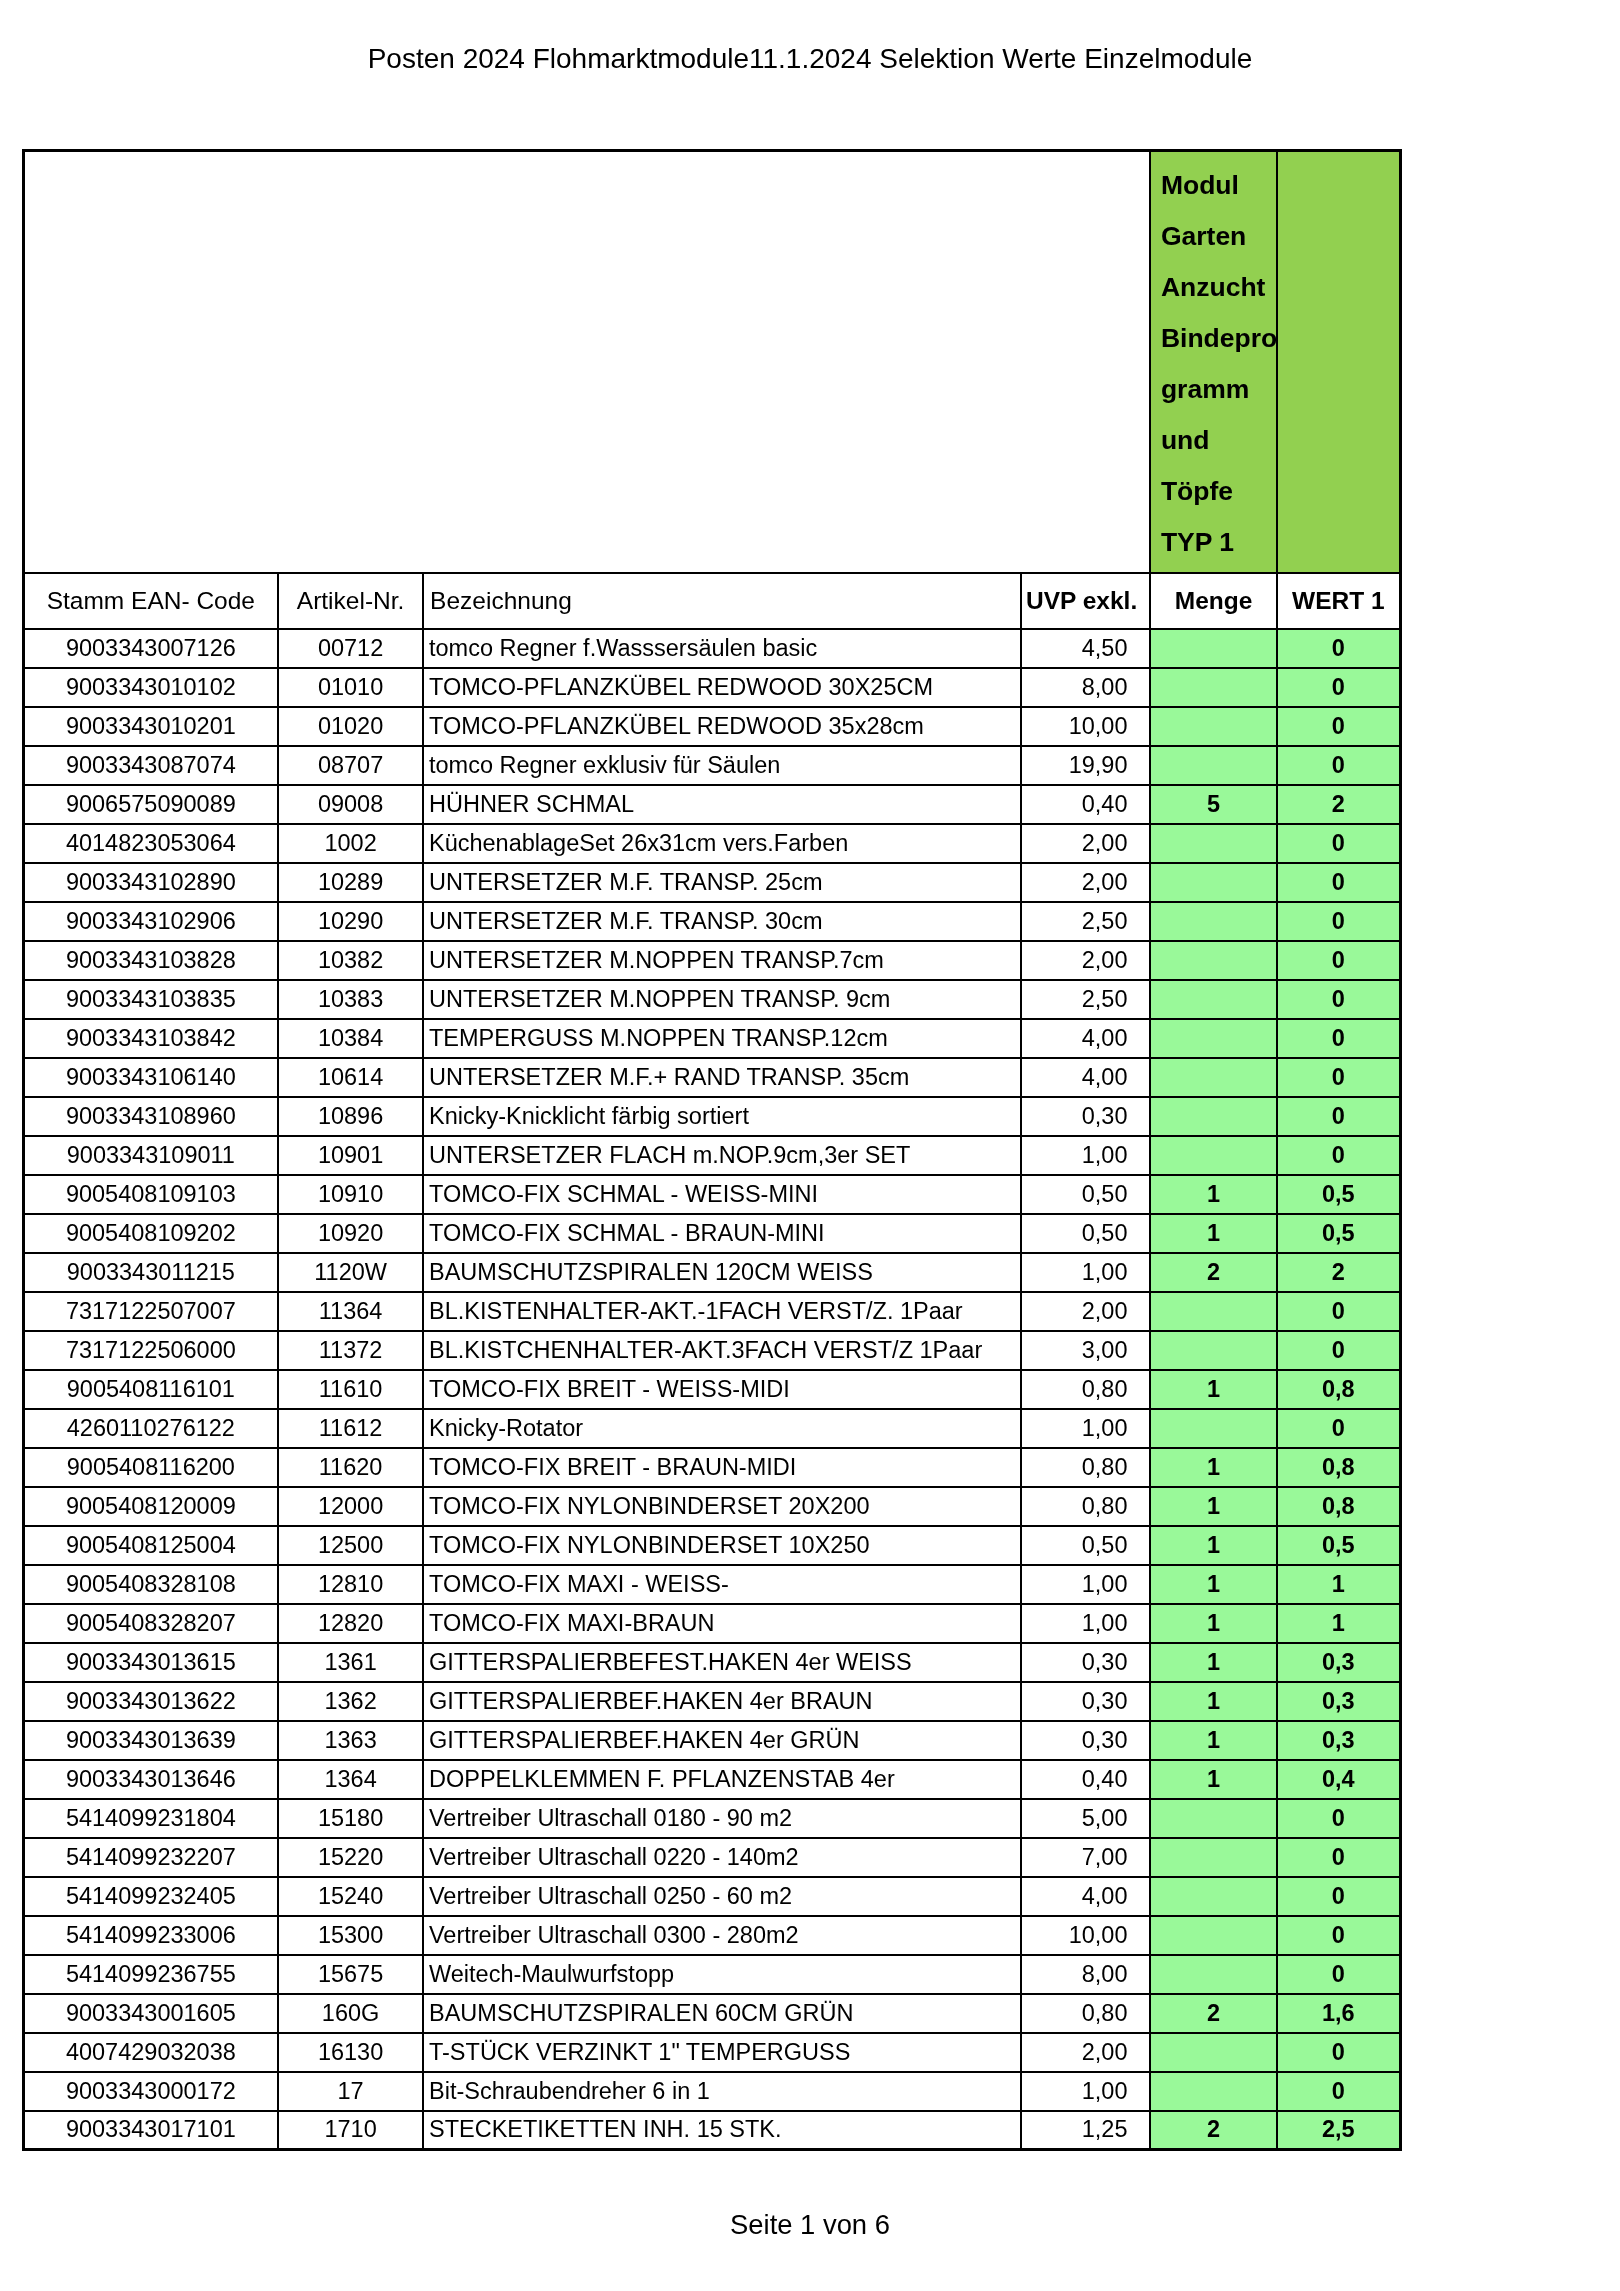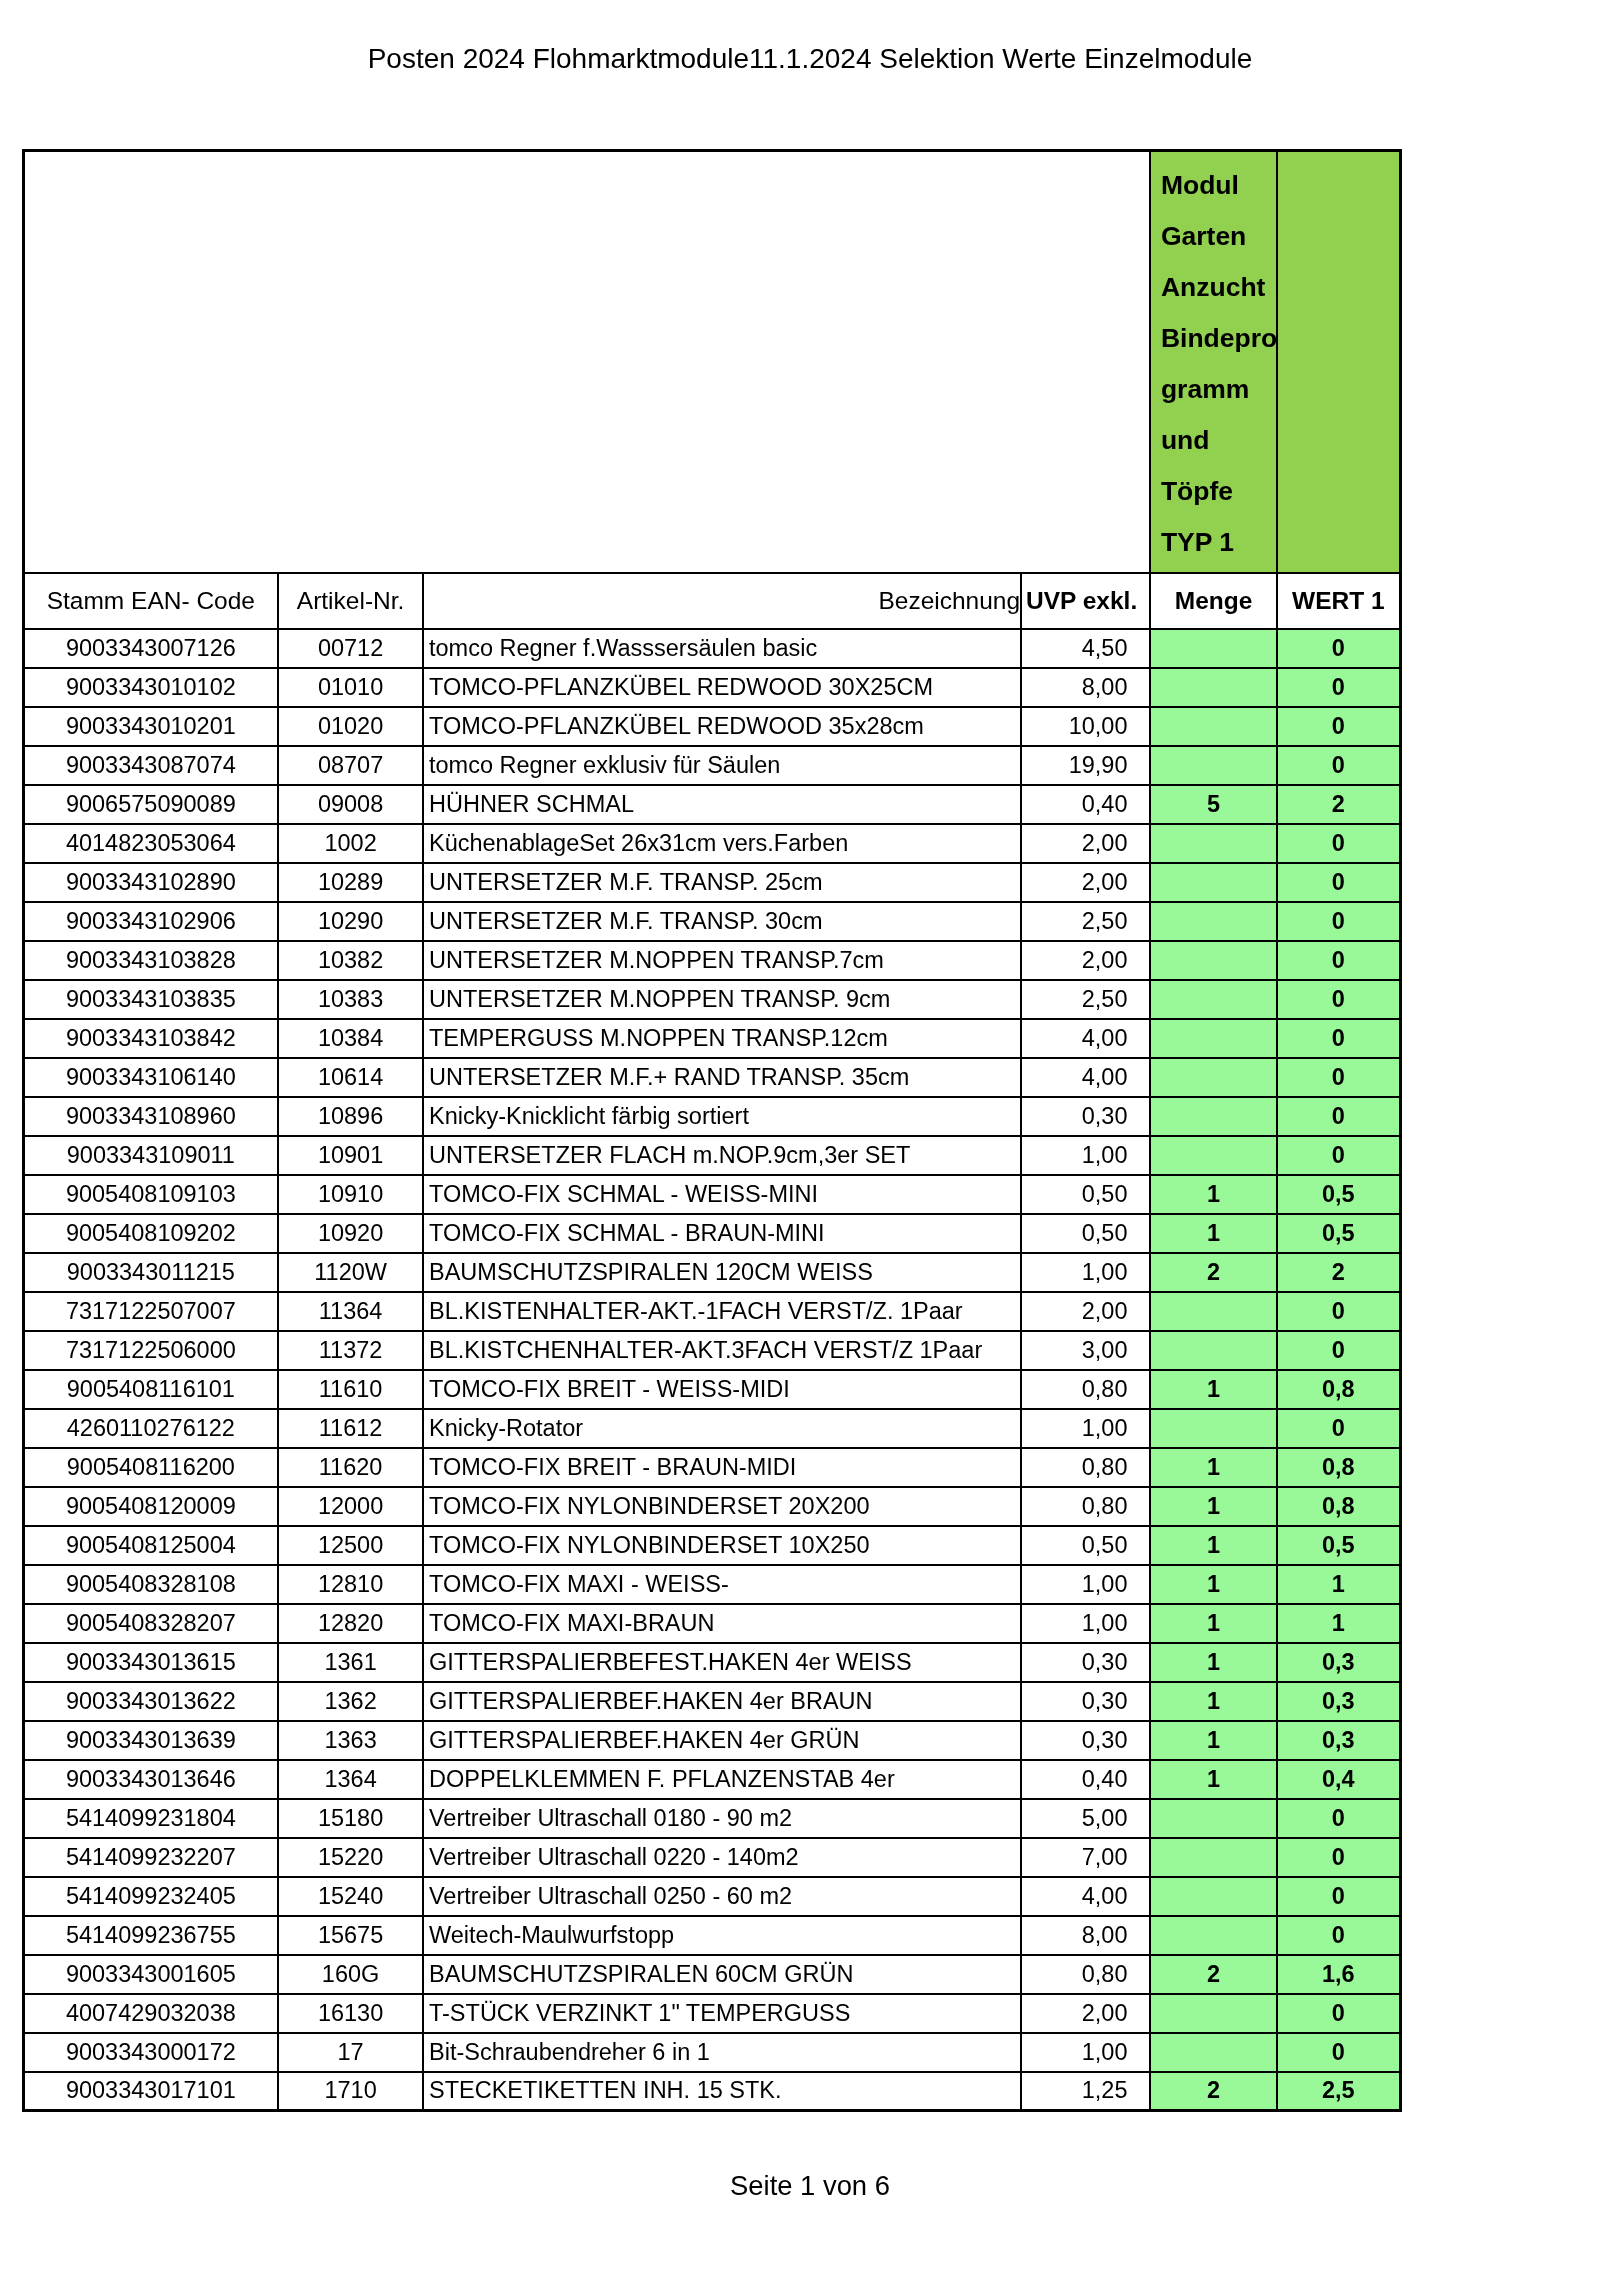--- a/index.html
+++ b/index.html
@@ -58,21 +58,21 @@
   }
   
   .sheet th{
     height:56px;
     font-size:24.5px;
     background:#fff;
     white-space:nowrap;
   }
   th.h-ean{ font-weight:normal; text-align:center; }
   th.h-art{ font-weight:normal; text-align:center; }
-  th.h-bez{ font-weight:normal; text-align:right; padding-left:16px;border-radius:13px; }
+  th.h-bez{ font-weight:normal; text-align:left; padding-left:6px;border-radius:13px; }
   th.h-uvp{ font-weight:bold; text-align:left; padding-left:3.9px;border-radius:20px; }
   th.h-menge{ font-weight:bold; text-align:center; }
   th.h-wert{ font-weight:bold; text-align:center; }
   
   .sheet tbody td{
     height:39px;
     font-size:23.5px;
     white-space:nowrap;
   }
   td.ean{ text-align:center; }
@@ -385,20 +385,28 @@
   </tr>
       <tr>
     <td class="ean">5414099232405</td>
     <td class="art">15240</td>
     <td class="bez">Vertreiber Ultraschall 0250 - 60 m2</td>
     <td class="uvp">4,00</td>
     <td class="menge"></td>
     <td class="wert">0</td>
   </tr>
       <tr>
+    <td class="ean">5414099233006</td>
+    <td class="art">15300</td>
+    <td class="bez">Vertreiber Ultraschall 0300 - 280m2</td>
+    <td class="uvp">10,00</td>
+    <td class="menge"></td>
+    <td class="wert">0</td>
+  </tr>
+      <tr>
     <td class="ean">5414099236755</td>
     <td class="art">15675</td>
     <td class="bez">Weitech-Maulwurfstopp</td>
     <td class="uvp">8,00</td>
     <td class="menge"></td>
     <td class="wert">0</td>
   </tr>
       <tr>
     <td class="ean">9003343001605</td>
     <td class="art">160G</td>

